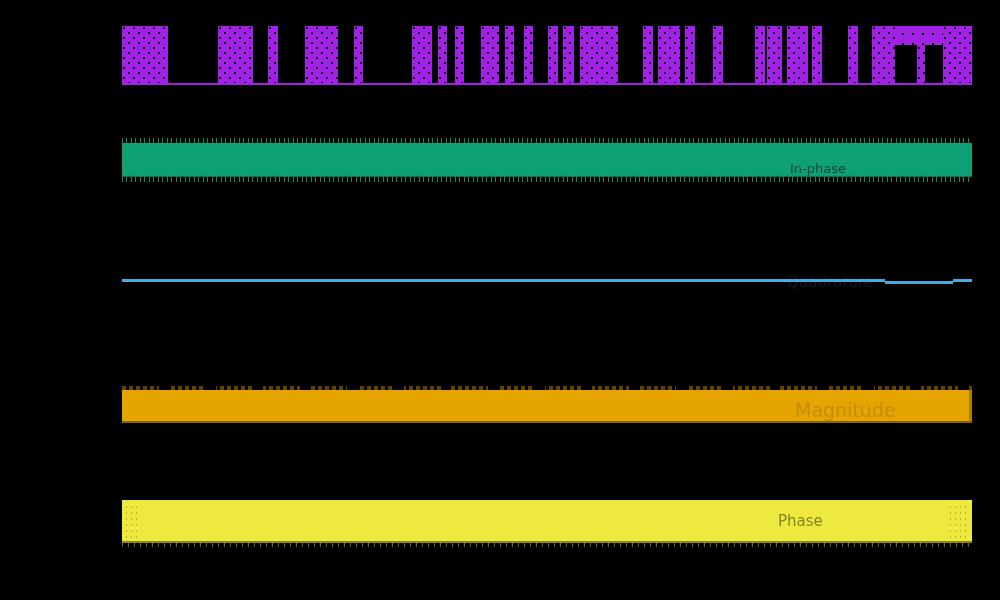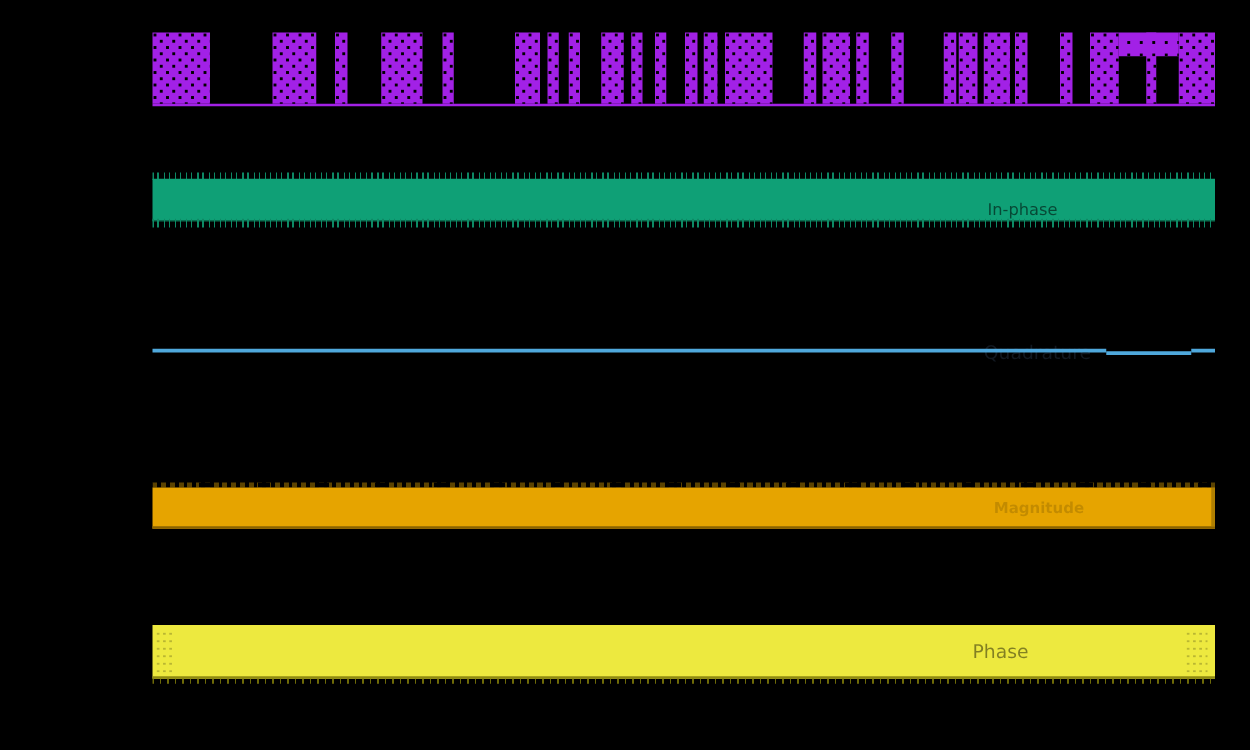--- a/index.html
+++ b/index.html
@@ -40,21 +40,21 @@
   #quad-seg3{left:953px;top:279px;width:19px;}
   #quad-label{left:787px;top:273px;font-size:15px;color:#121820;}
 
   
   #mag-dashes{left:122px;top:386px;width:850px;height:4px;
     background:
       repeating-linear-gradient(90deg,transparent 0 37px,#000 37px 47px),
       repeating-linear-gradient(90deg,#5c4300 0 4px,transparent 4px 7px);}
   #mag-body{left:122px;top:390px;width:850px;height:31px;background:#E6A400;
     border-bottom:2px solid #8a6300;box-shadow:inset -3px 0 0 #b07f00;}
-  #mag-label{left:795px;top:399px;font-size:12px;color:rgba(0,0,0,0.15);font-weight:bold;}
+  #mag-label{left:795px;top:399px;font-size:19px;color:rgba(0,0,0,0.15);}
 
   
   #phase-body{left:122px;top:500px;width:850px;height:41px;background:#EDE93F;
     border-bottom:2px solid #8f8a12;}
   .phase-dots{top:504px;height:34px;
     background-image:radial-gradient(circle,rgba(0,0,0,0.22) 0.8px,transparent 1px);
     background-size:5px 6px;}
   #phase-dots-left{left:124px;width:16px;}
   #phase-dots-right{left:948px;width:18px;}
   #phase-ticks-bottom{left:122px;top:543px;width:850px;height:4px;

